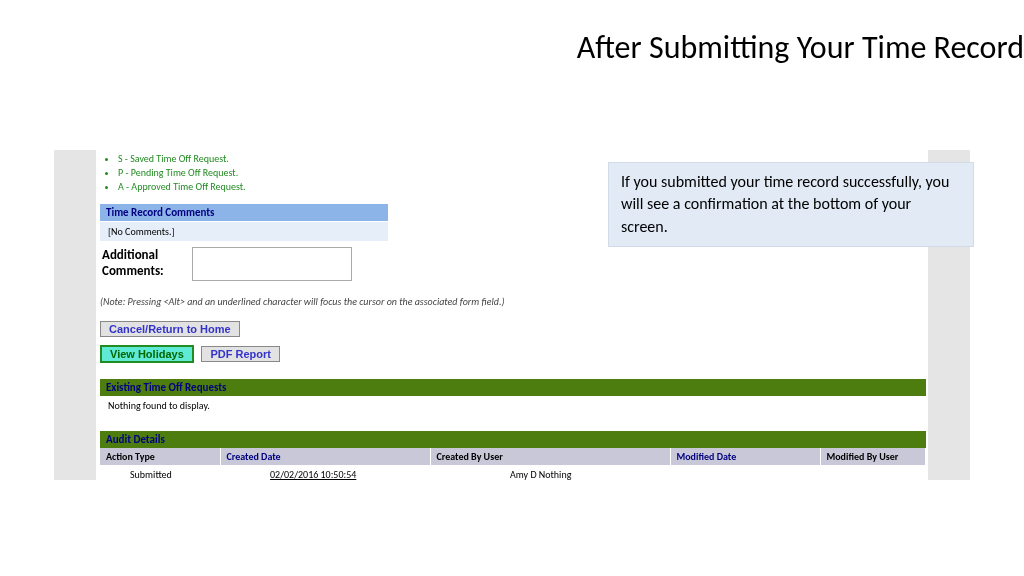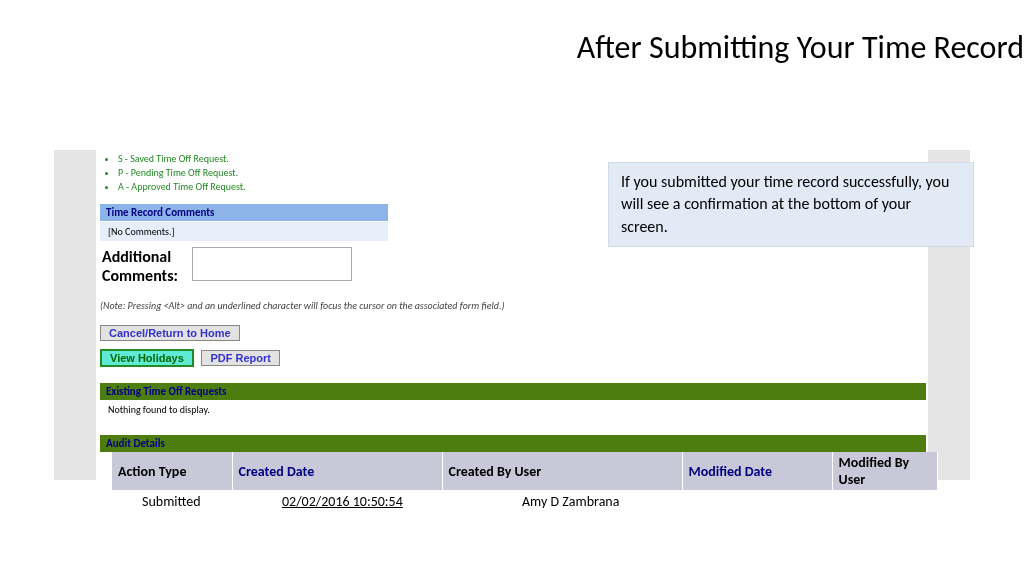--- a/index.html
+++ b/index.html
@@ -7,30 +7,30 @@
     .slide-title { font-size: 32px; font-weight: 400; text-align: right; padding-top: 28px; color: #000; }
     .content-area { position: absolute; top: 150px; left: 54px; width: 916px; }
     .gray-sidebar-left { position: absolute; left: 0; top: 0; width: 42px; height: 330px; background: #e5e5e5; }
     .gray-sidebar-right { position: absolute; right: 0; top: 0; width: 42px; height: 330px; background: #e5e5e5; }
     .main-white { position: absolute; left: 42px; top: 0; width: 832px; height: 330px; background: #fff; }
     .legend { padding: 2px 0 6px 22px; font-size: 10px; }
     .legend li { color: #228B22; list-style: disc; margin-bottom: 1px; }
     .trc-header { background: #8db4e8; color: #000080; font-weight: bold; font-size: 11px; padding: 2px 6px; margin: 4px 0 0 4px; width: 288px; }
     .no-comments-box { background: #e6eef9; border-top: 1px solid #fff; font-size: 10px; padding: 3px 8px; margin-left: 4px; width: 288px; }
     .addl-row { display: flex; align-items: flex-start; margin: 6px 0 0 6px; }
-    .addl-label { font-size: 16px; font-weight: bold; width: 90px; line-height: 1.2; }
+    .addl-label { font-size: 13px; font-weight: bold; width: 90px; line-height: 1.2; }
     .addl-textarea { width: 160px; height: 34px; border: 1px solid #aaa; resize: none; font-size: 11px; }
     .note-text { font-size: 10px; font-style: italic; color: #444; margin: 14px 0 10px 4px; }
     .btn-group { margin-left: 4px; }
     .btn { border: 1px solid #888; padding: 1px 8px; font-size: 11px; font-weight: bold; cursor: pointer; display: inline-block; margin-right: 4px; }
     .btn-purple { background: #e2e2e2; color: #3333cc; }
     .btn-green { background: #5eead4; color: #006600; border: 2px solid #228B22; text-align: center; }
     .section-header { background: #4d7c0f; color: #000080; font-weight: bold; font-size: 11px; padding: 2px 6px; margin: 16px 0 0 4px; width: 826px; }
     .nothing-text { font-size: 10px; padding: 3px 8px; margin-left: 4px; }
-    .audit-table { margin: 0 0 0 16px; width: 826px; border-collapse: collapse; font-size: 14px; }
+    .audit-table { margin: 0 0 0 4px; width: 826px; border-collapse: collapse; font-size: 10px; }
     .audit-table th { background: #c8c8d8; text-align: left; padding: 2px 6px; border-right: 1px solid #fff; font-weight: bold; }
     .audit-table th.sortable { color: #000080; }
     .audit-table td { padding: 3px 6px; text-align: left; }
     .callout { position: absolute; right: -4px; top: 12px; width: 366px; background: #e1eaf5; padding: 8px 12px; font-size: 16px; line-height: 1.4; border: 1px solid #d0dce8; }
     .btn-row2 { margin: 6px 0 0 4px; }
   </style>
 </head>
 <body>
 
 <h1 class="slide-title">After Submitting Your Time Record</h1>
@@ -76,21 +76,21 @@
           <th class="sortable" style="width:210px;">Created Date</th>
           <th style="width:240px;">Created By User</th>
           <th class="sortable" style="width:150px;">Modified Date</th>
           <th>Modified By User</th>
         </tr>
       </thead>
       <tbody>
         <tr>
           <td style="padding-left:30px;">Submitted</td>
           <td style="padding-left:50px;text-decoration:underline;">02/02/2016 10:50:54</td>
-          <td style="padding-left:80px;">Amy D Zambrana</td>
+          <td style="padding-left:80px;">Amy D Nothing</td>
           <td></td>
           <td></td>
         </tr>
       </tbody>
     </table>
 
   </div>
 
   <div class="callout">If you submitted your time record successfully, you will see  a confirmation at the bottom of your screen.</div>
 </div>

